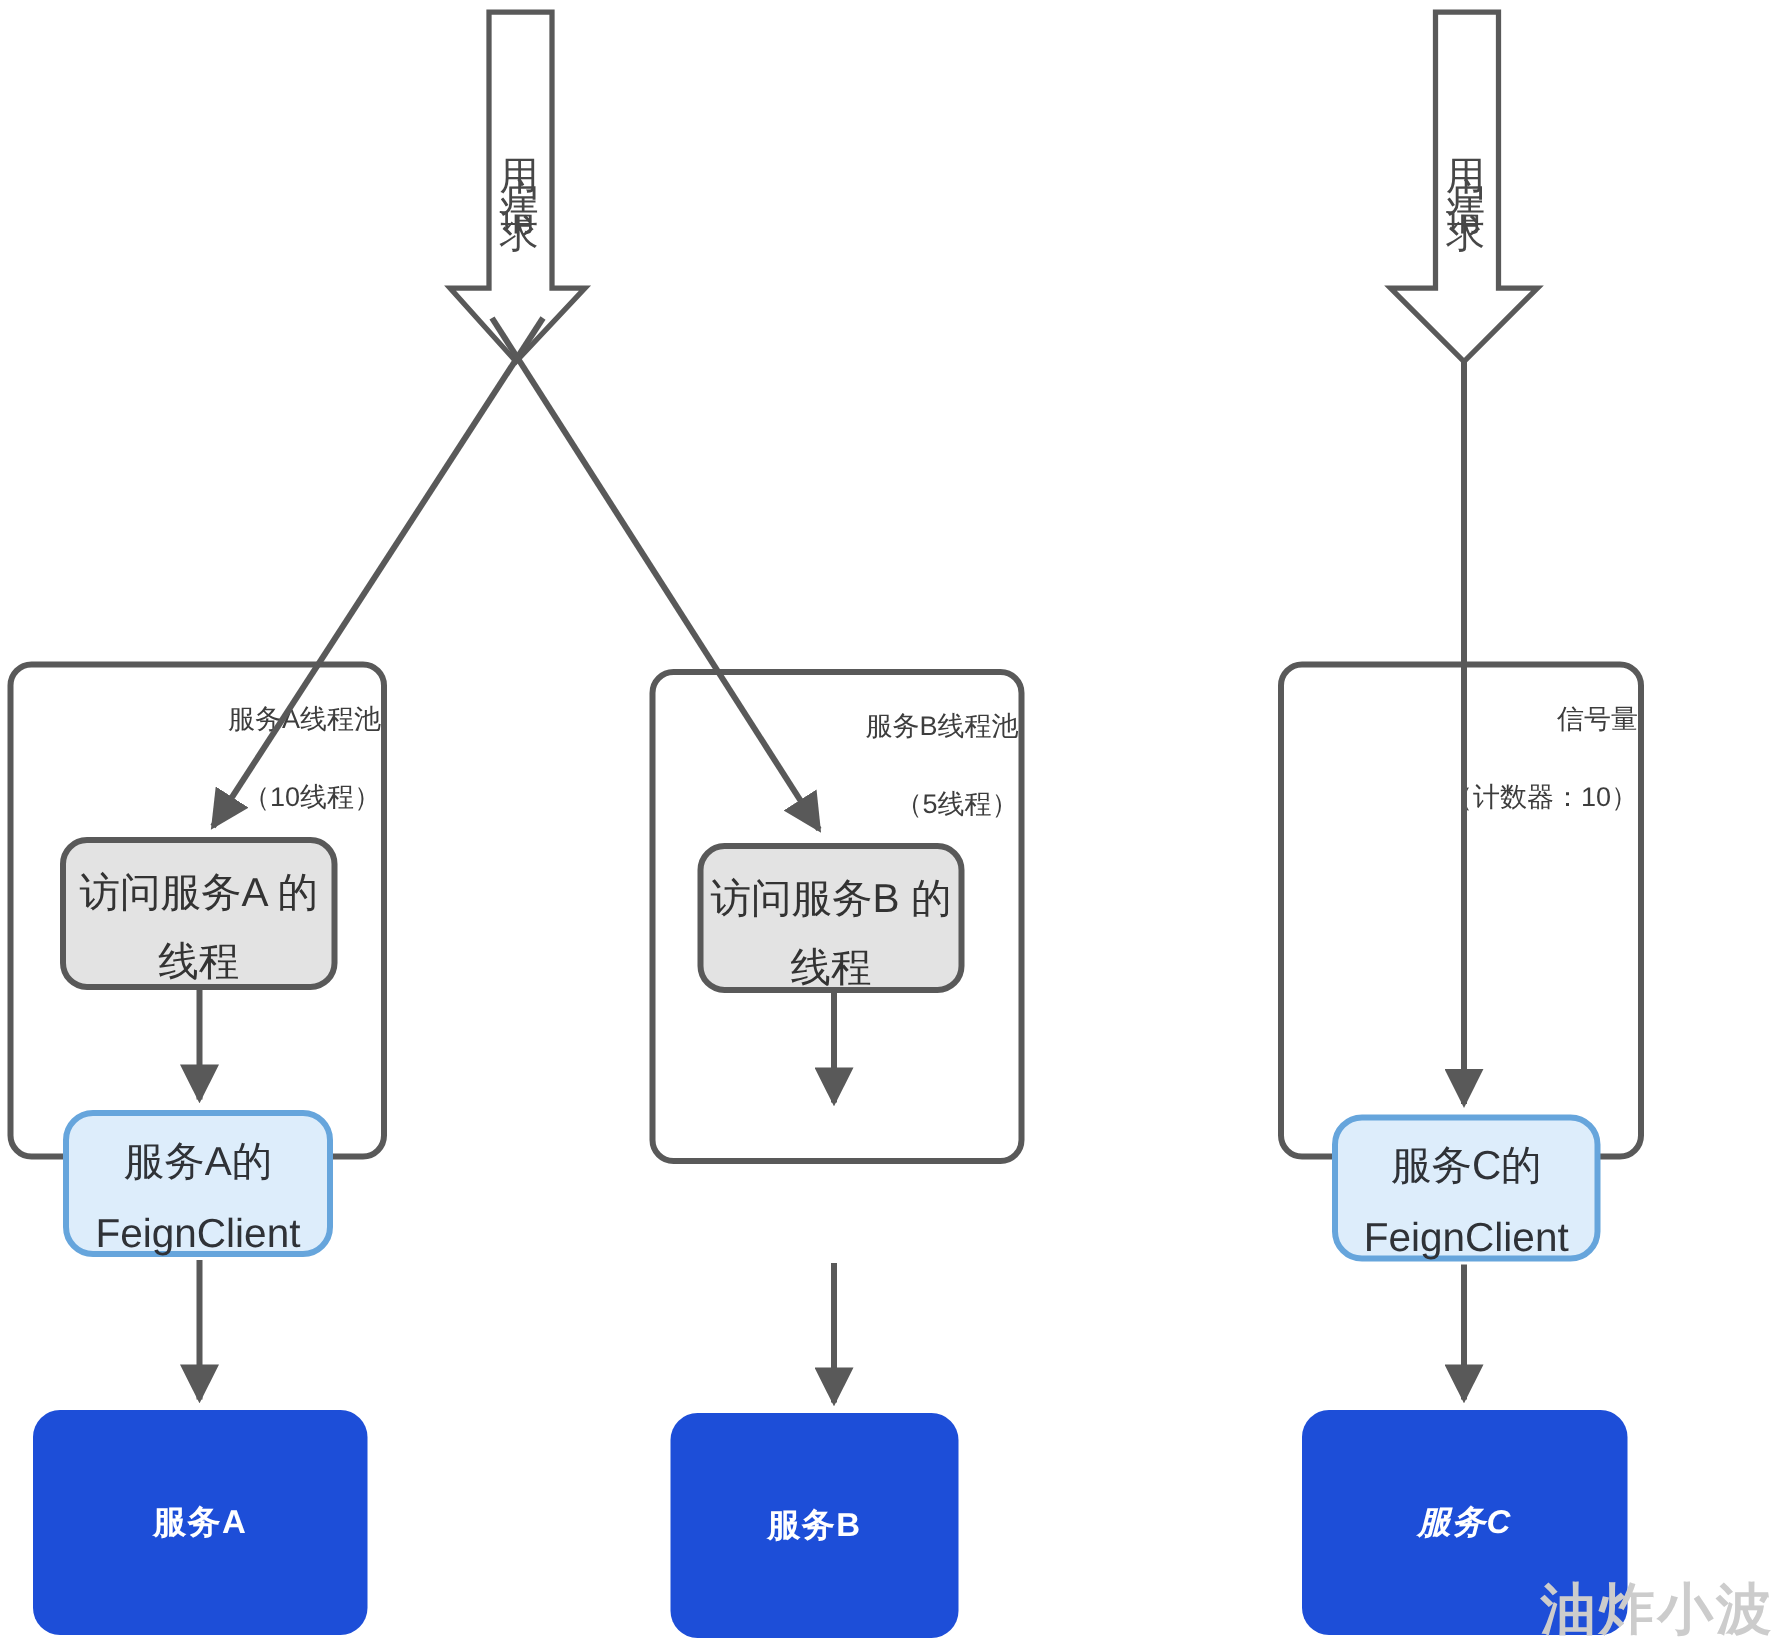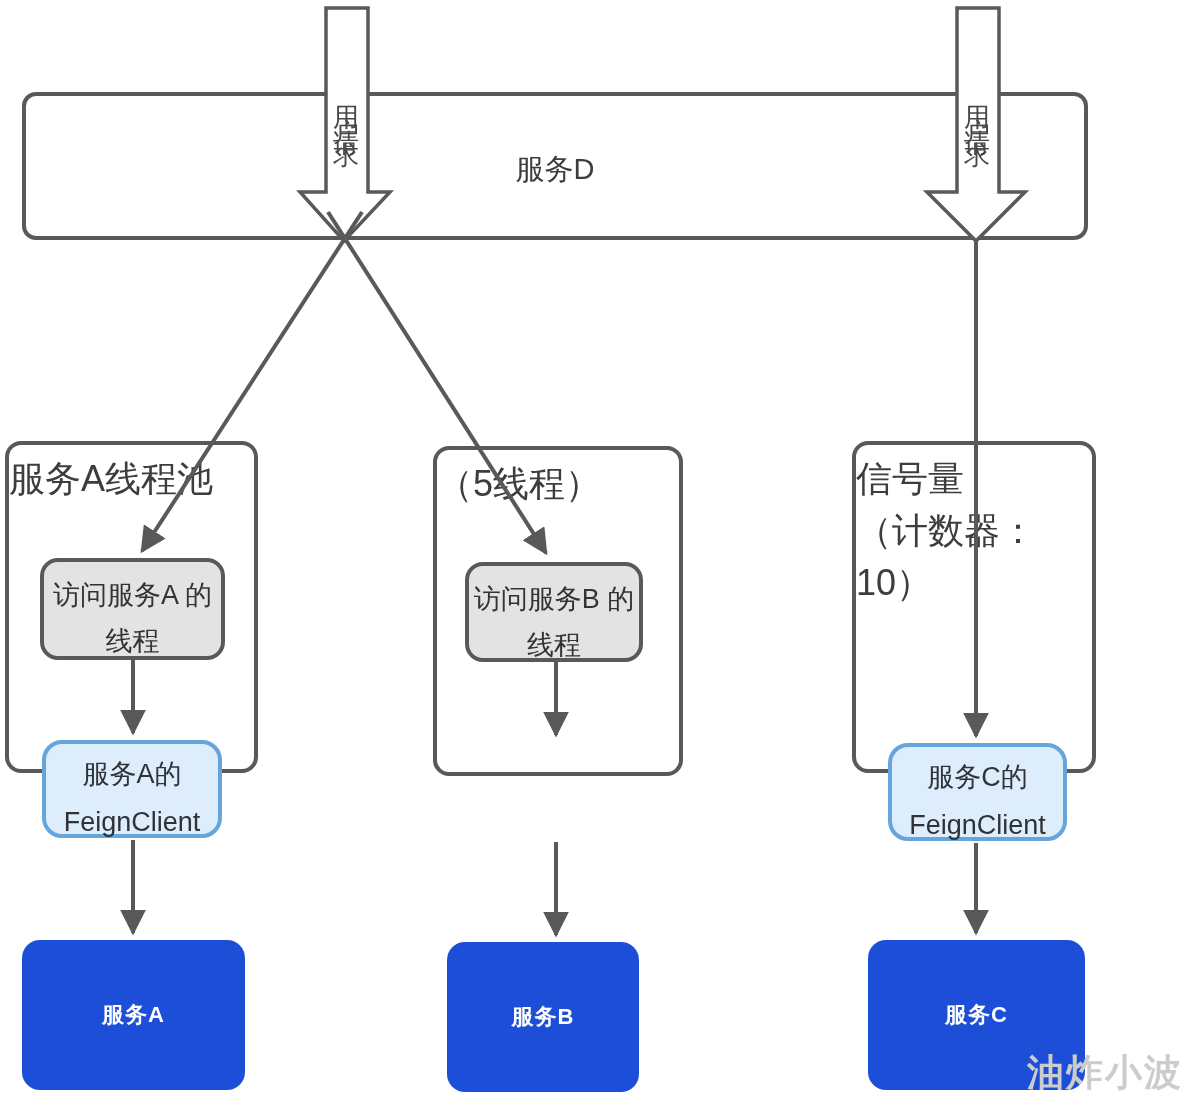--- a/index.html
+++ b/index.html
@@ -12,22 +12,22 @@
     position:absolute;left:22px;top:92px;width:1066px;height:148px;
     border:4px solid #595959;border-radius:14px;background:#ffffff;
     box-sizing:border-box;z-index:1;
     display:flex;align-items:center;justify-content:center;
     font-size:29px;color:#3d3d3d;
   }
   .service-d span{position:relative;top:4px;}
   
   .container{
     position:absolute;border:4px solid #595959;border-radius:16px;
-    background:#ffffff;box-sizing:border-box;z-index:2;text-align:left;
-    font-size:36px;color:#3d3d3d;padding-top:8px;line-height:52px;
+    background:#ffffff;box-sizing:border-box;z-index:2;text-align:right;
+    font-size:18px;color:#3d3d3d;padding-top:8px;line-height:52px;
   }
   .container .t-line{display:block;}
   .pool-a{left:5px;top:441px;width:253px;height:332px;}
   .pool-b{left:433px;top:446px;width:250px;height:330px;}
   .sem-c{left:852px;top:441px;width:244px;height:332px;}
   
   .gray-box{
     position:absolute;background:#e3e3e3;border:4px solid #595959;
     border-radius:18px;box-sizing:border-box;z-index:6;text-align:center;
     font-size:27px;color:#333333;padding-top:10px;line-height:46px;
@@ -44,21 +44,21 @@
   .feign-b{left:465px;top:742px;width:180px;height:98px;}
   .feign-c{left:888px;top:743px;width:179px;height:98px;}
   
   .blue-box{
     position:absolute;background:#1d4ed8;border-radius:18px;z-index:2;
     display:flex;align-items:center;justify-content:center;
     font-size:22px;font-weight:bold;color:#ffffff;letter-spacing:1px;
   }
   .blue-a{left:22px;top:940px;width:223px;height:150px;}
   .blue-b{left:447px;top:942px;width:192px;height:150px;}
-  .blue-c{left:868px;top:940px;width:217px;height:150px;}
+  .blue-c{left:868px;top:940px;width:217px;height:150px;font-style:italic;}
   
   .connectors{position:absolute;left:0;top:0;width:1191px;height:1099px;z-index:5;pointer-events:none;}
   
   .arrow-label{
     position:absolute;z-index:7;writing-mode:vertical-lr;text-orientation:upright;
     font-size:26px;color:#474747;letter-spacing:12px;
     display:flex;align-items:center;justify-content:center;
   }
   .arrow-label.left{left:326px;top:24px;width:42px;height:170px;}
   .arrow-label.right{left:957px;top:24px;width:42px;height:170px;}
@@ -66,29 +66,28 @@
   .watermark{
     position:absolute;right:8px;top:1048px;z-index:10;
     font-size:37px;color:#cccccc;letter-spacing:2px;font-weight:bold;
   }
 </style>
 </head>
 <body>
 
 <div class="canvas">
 
-  <div class="service-d">
-    <span>服务D</span>
-  </div>
 
   <div class="container pool-a">
     <span class="t-line">服务A线程池</span>
+    <span class="t-line">（10线程）</span>
   </div>
 
   <div class="container pool-b">
+    <span class="t-line">服务B线程池</span>
     <span class="t-line">（5线程）</span>
   </div>
 
   <div class="container sem-c">
     <span class="t-line">信号量</span>
     <span class="t-line">（计数器：10）</span>
   </div>
 
   <svg class="connectors" viewBox="0 0 1191 1099">
     <defs>

